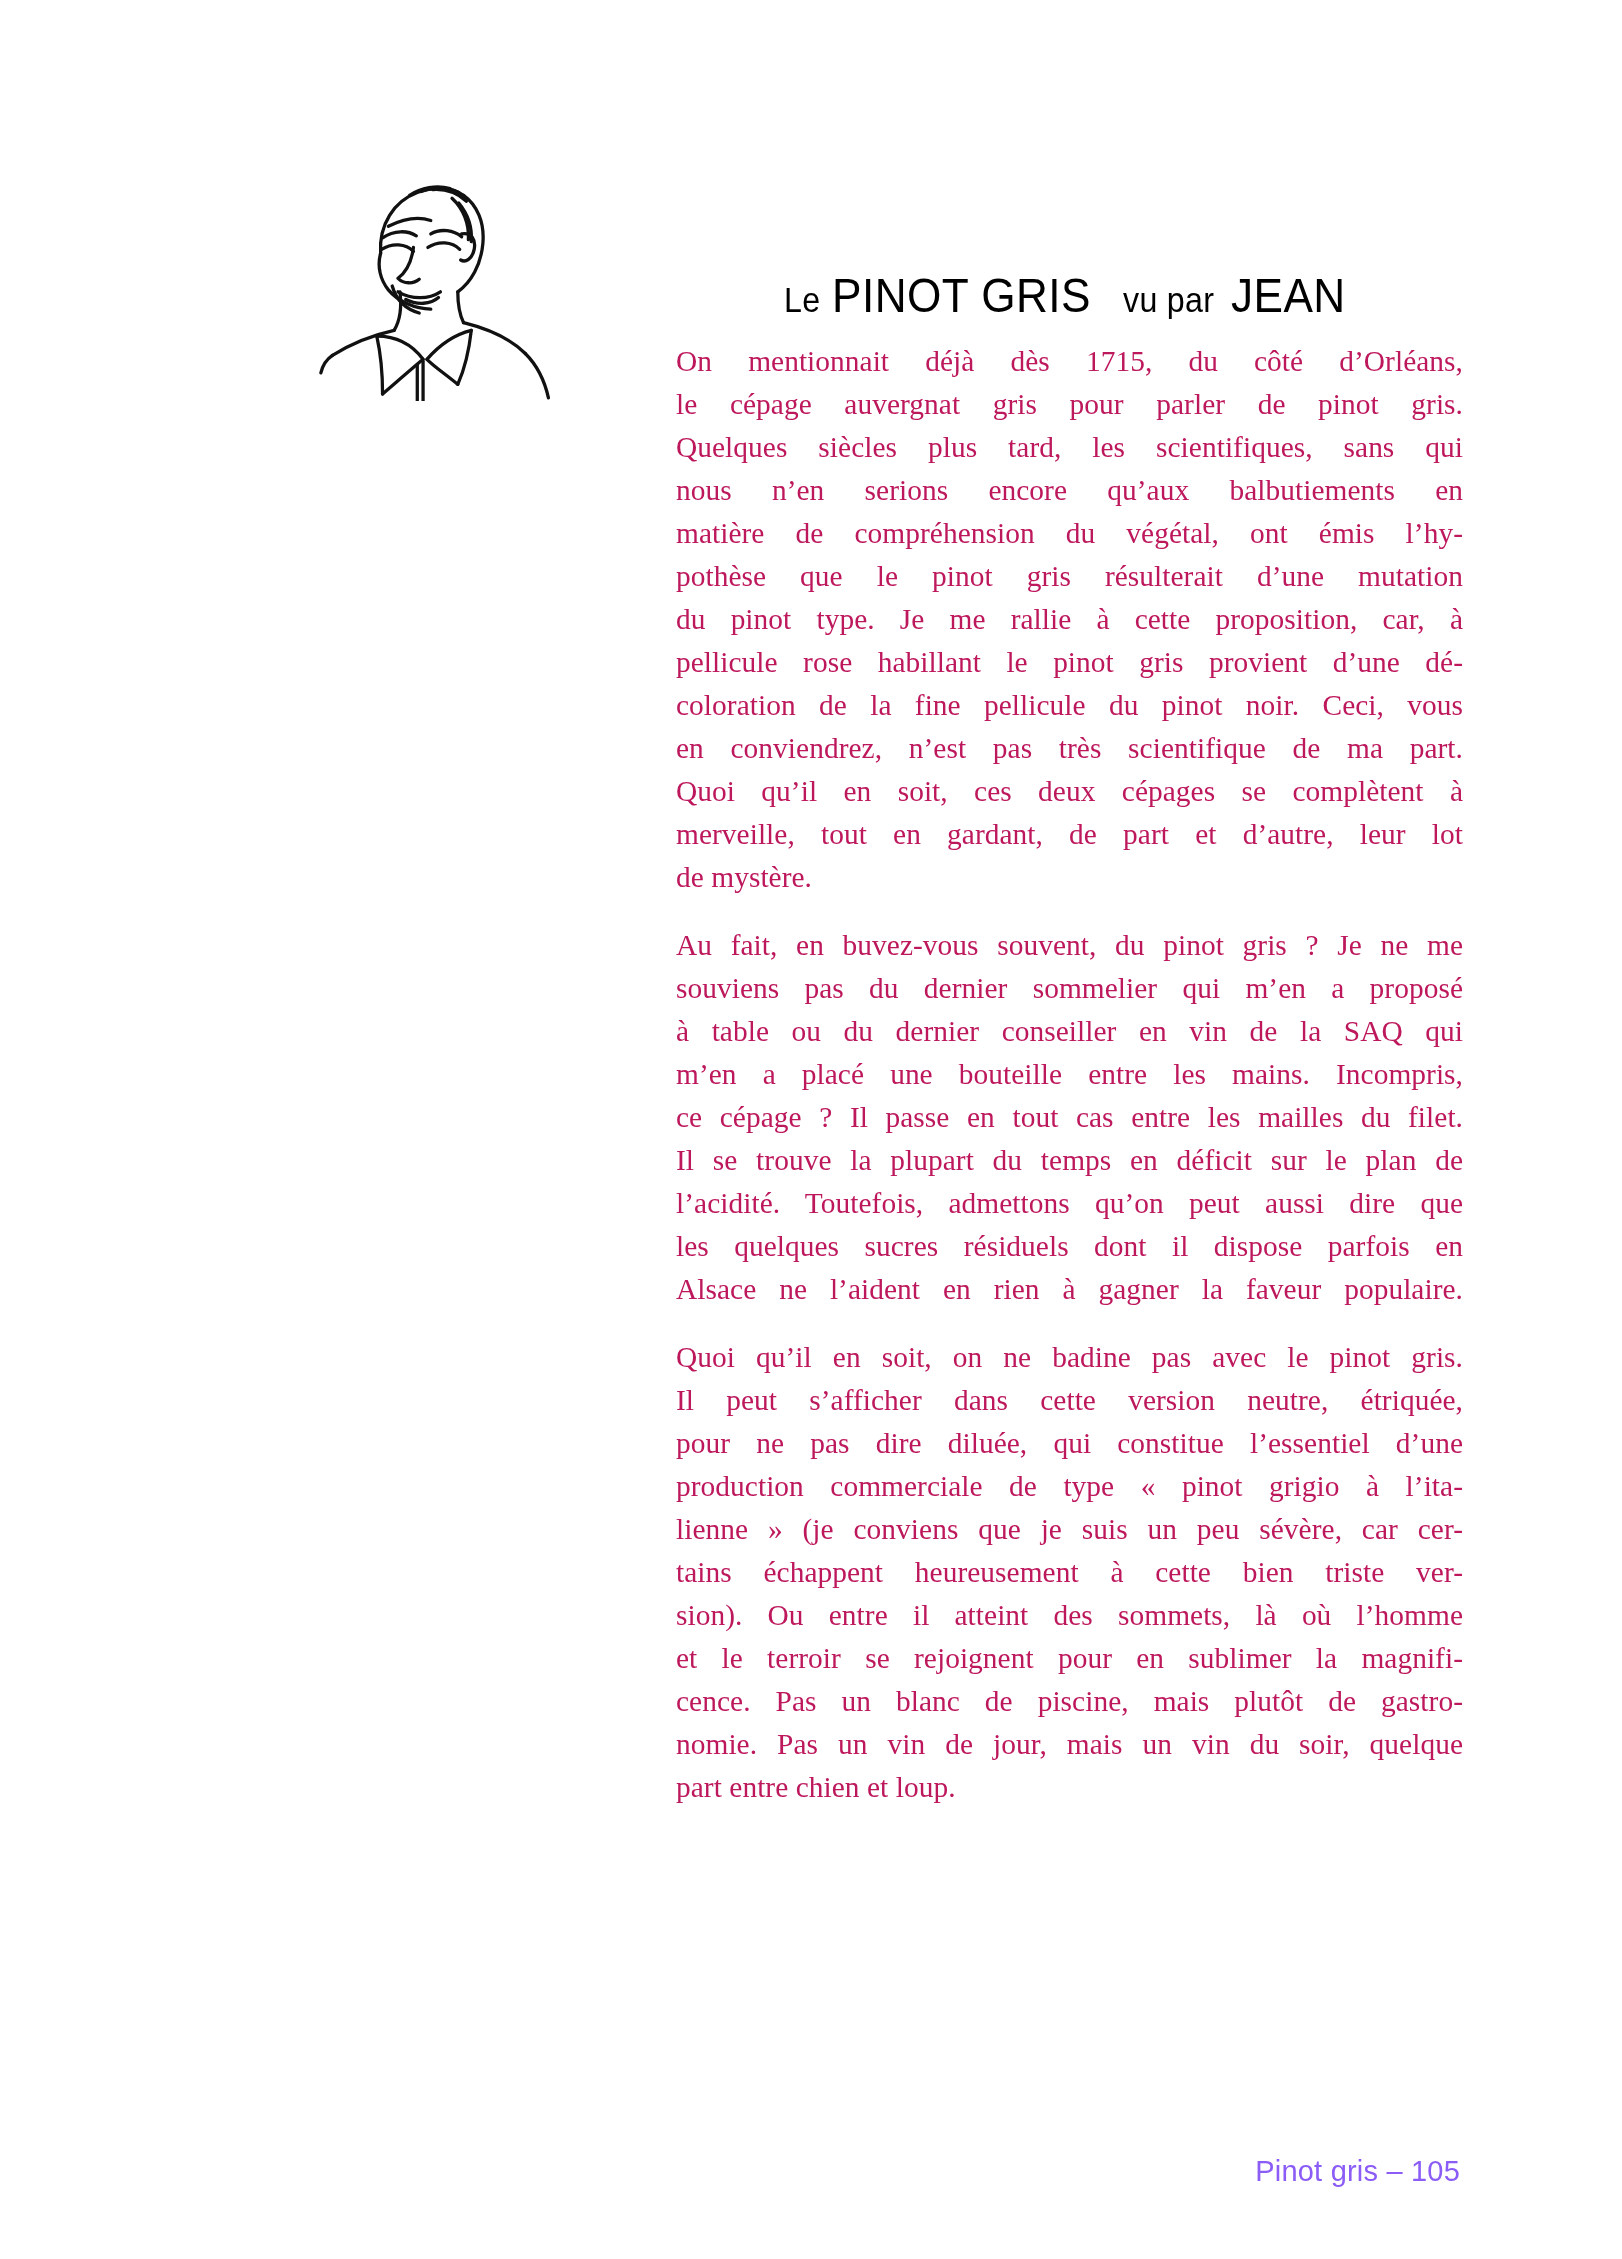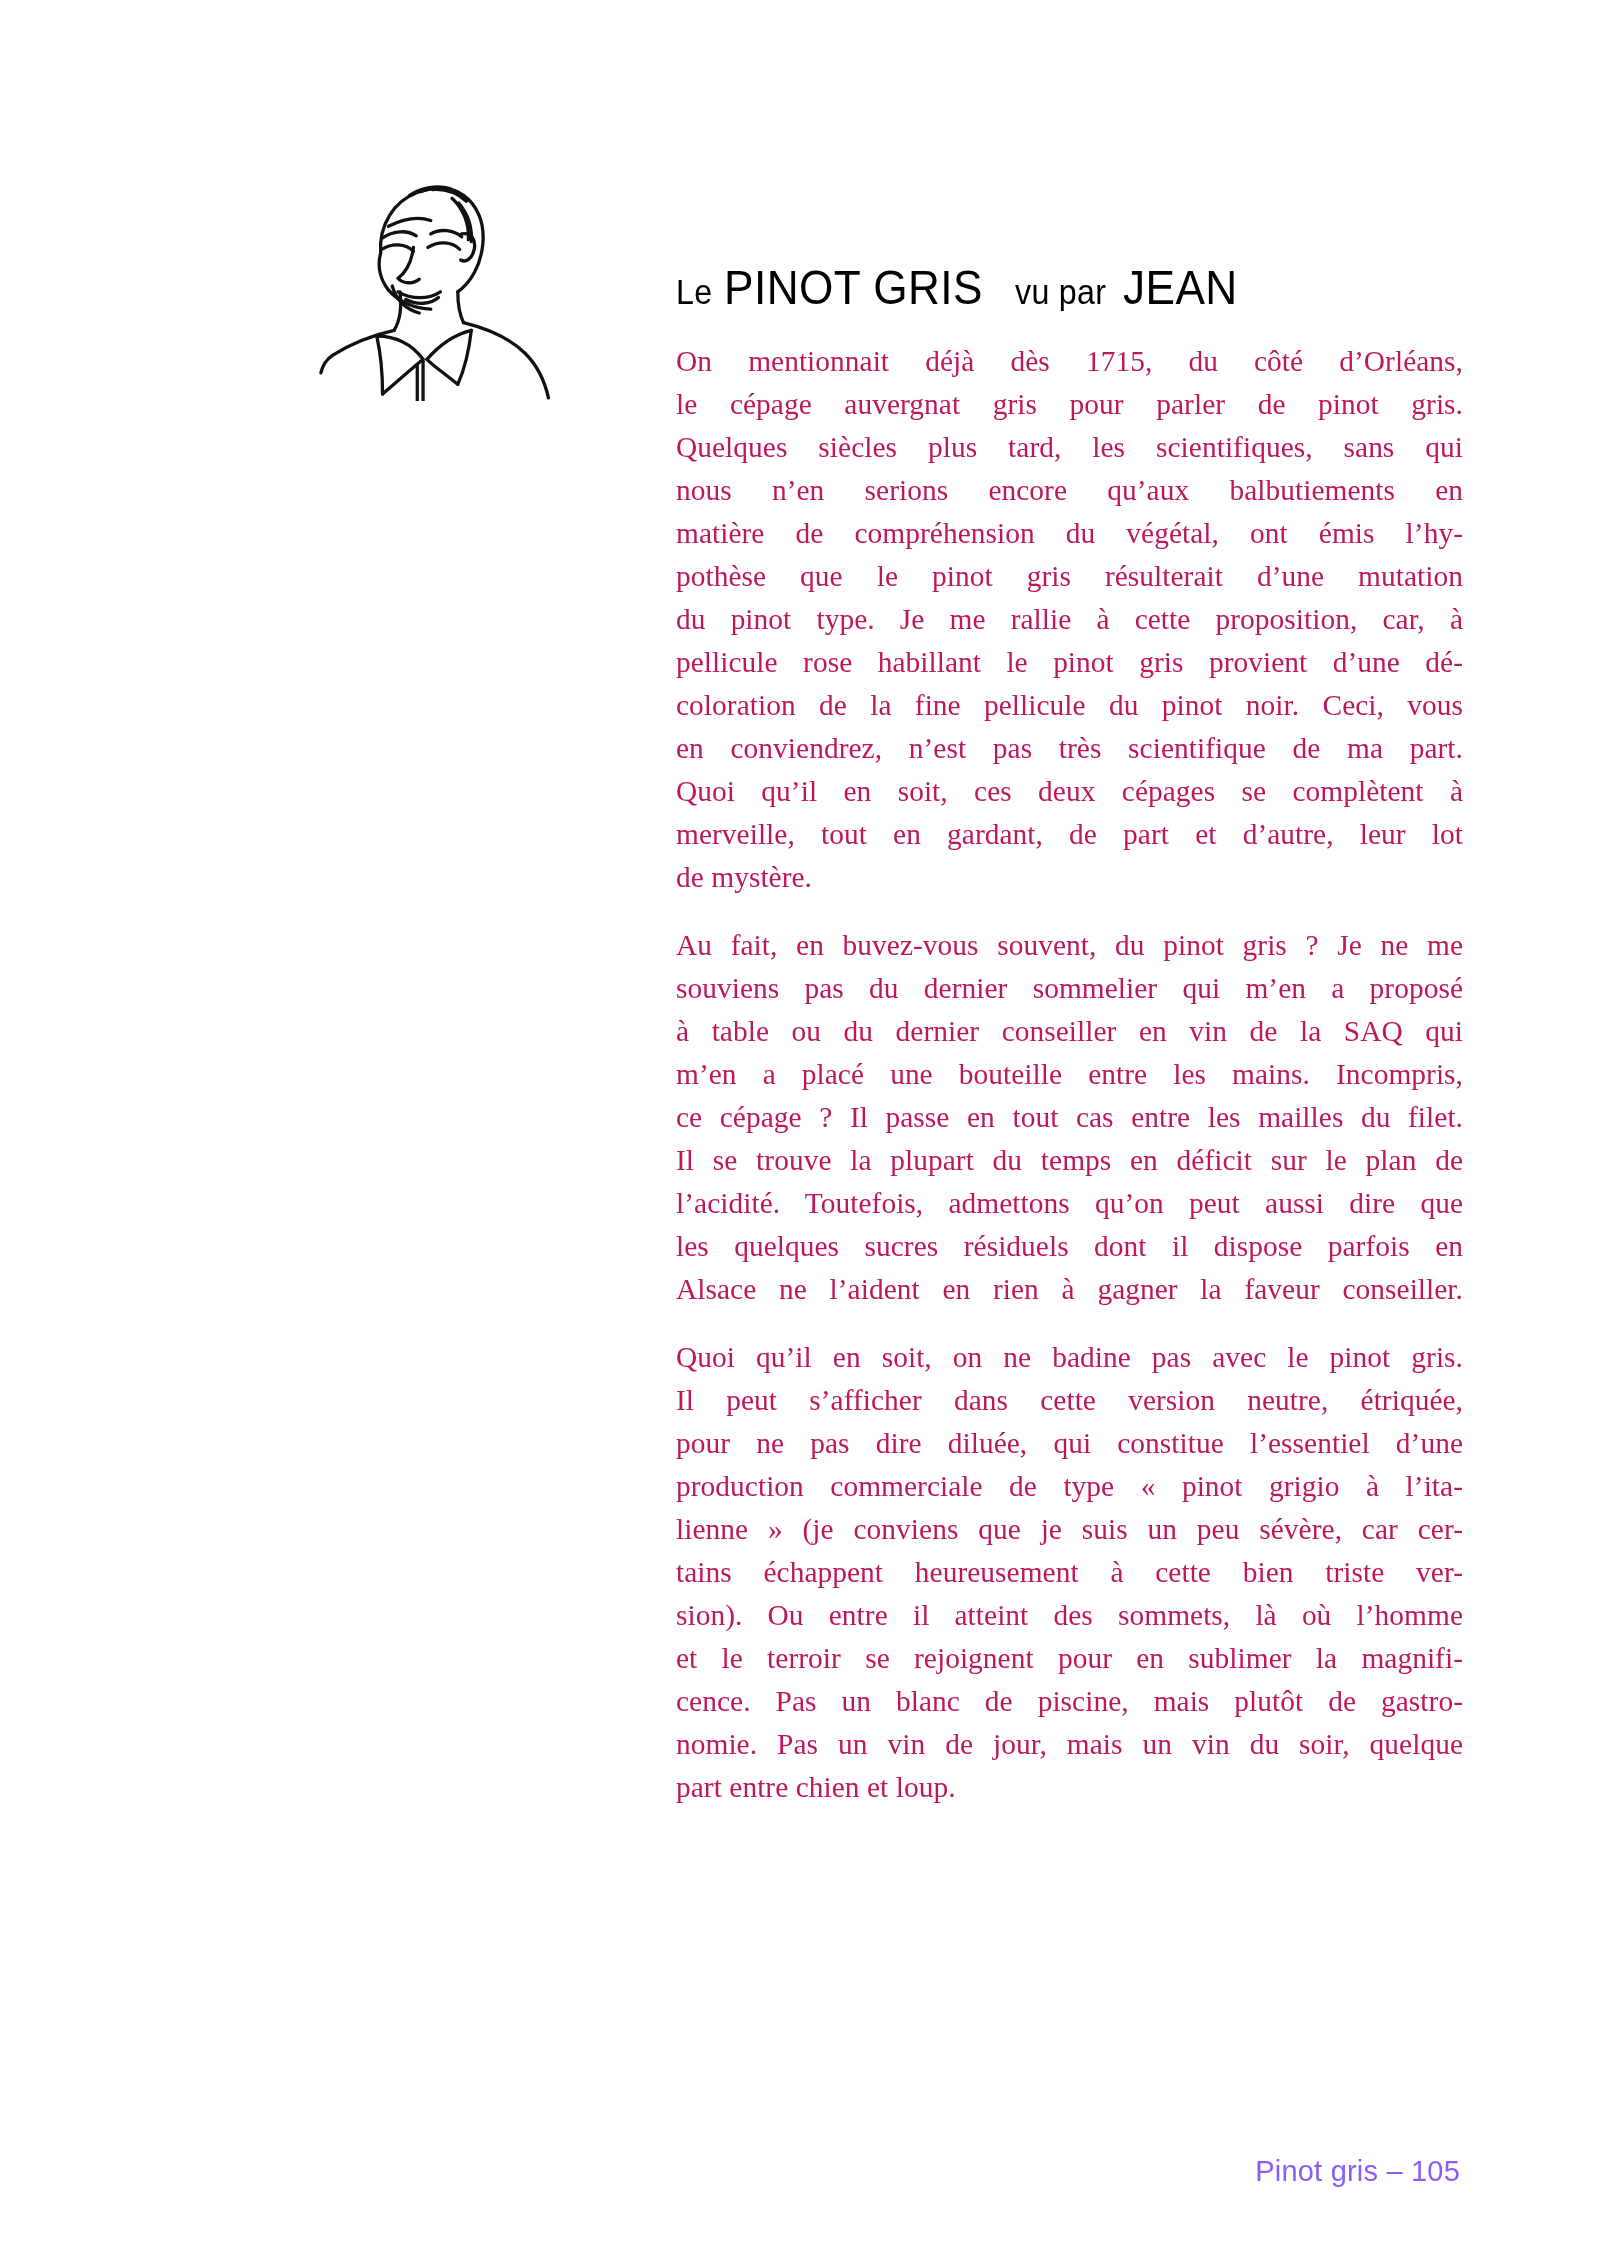--- a/index.html
+++ b/index.html
@@ -25,23 +25,23 @@
     top: 145px;
     width: 270px;
     height: 256px;
   }
   .portrait svg { display: block; width: 100%; height: 100%; }
 
   
   .chapter-title {
     position: absolute;
     left: 676px;
-    top: 243px;
+    top: 251px;
     width: 787px;
-    text-align: left;
+    text-align: center;
     font-family: "Liberation Sans", "DejaVu Sans", sans-serif;
     color: #000000;
     white-space: nowrap;
     line-height: 1;
   }
   .title-small {
     font-size: 35px;
     font-weight: 400;
     letter-spacing: 0.3px;
     transform: scaleX(0.92);
@@ -187,21 +187,21 @@
 
     <p class="para">
       <span class="ln j">Au fait, en buvez-vous souvent, du pinot gris ? Je ne me</span>
       <span class="ln j">souviens pas du dernier sommelier qui m’en a proposé</span>
       <span class="ln j">à table ou du dernier conseiller en vin de la SAQ qui</span>
       <span class="ln j">m’en a placé une bouteille entre les mains. Incompris,</span>
       <span class="ln j">ce cépage ? Il passe en tout cas entre les mailles du filet.</span>
       <span class="ln j">Il se trouve la plupart du temps en déficit sur le plan de</span>
       <span class="ln j">l’acidité. Toutefois, admettons qu’on peut aussi dire que</span>
       <span class="ln j">les quelques sucres résiduels dont il dispose parfois en</span>
-      <span class="ln j">Alsace ne l’aident en rien à gagner la faveur conseiller.</span>
+      <span class="ln j">Alsace ne l’aident en rien à gagner la faveur populaire.</span>
     </p>
 
     <p class="para">
       <span class="ln j">Quoi qu’il en soit, on ne badine pas avec le pinot gris.</span>
       <span class="ln j">Il peut s’afficher dans cette version neutre, étriquée,</span>
       <span class="ln j">pour ne pas dire diluée, qui constitue l’essentiel d’une</span>
       <span class="ln j">production commerciale de type « pinot grigio à l’ita-</span>
       <span class="ln j">lienne » (je conviens que je suis un peu sévère, car cer-</span>
       <span class="ln j">tains échappent heureusement à cette bien triste ver-</span>
       <span class="ln j">sion). Ou entre il atteint des sommets, là où l’homme</span>

